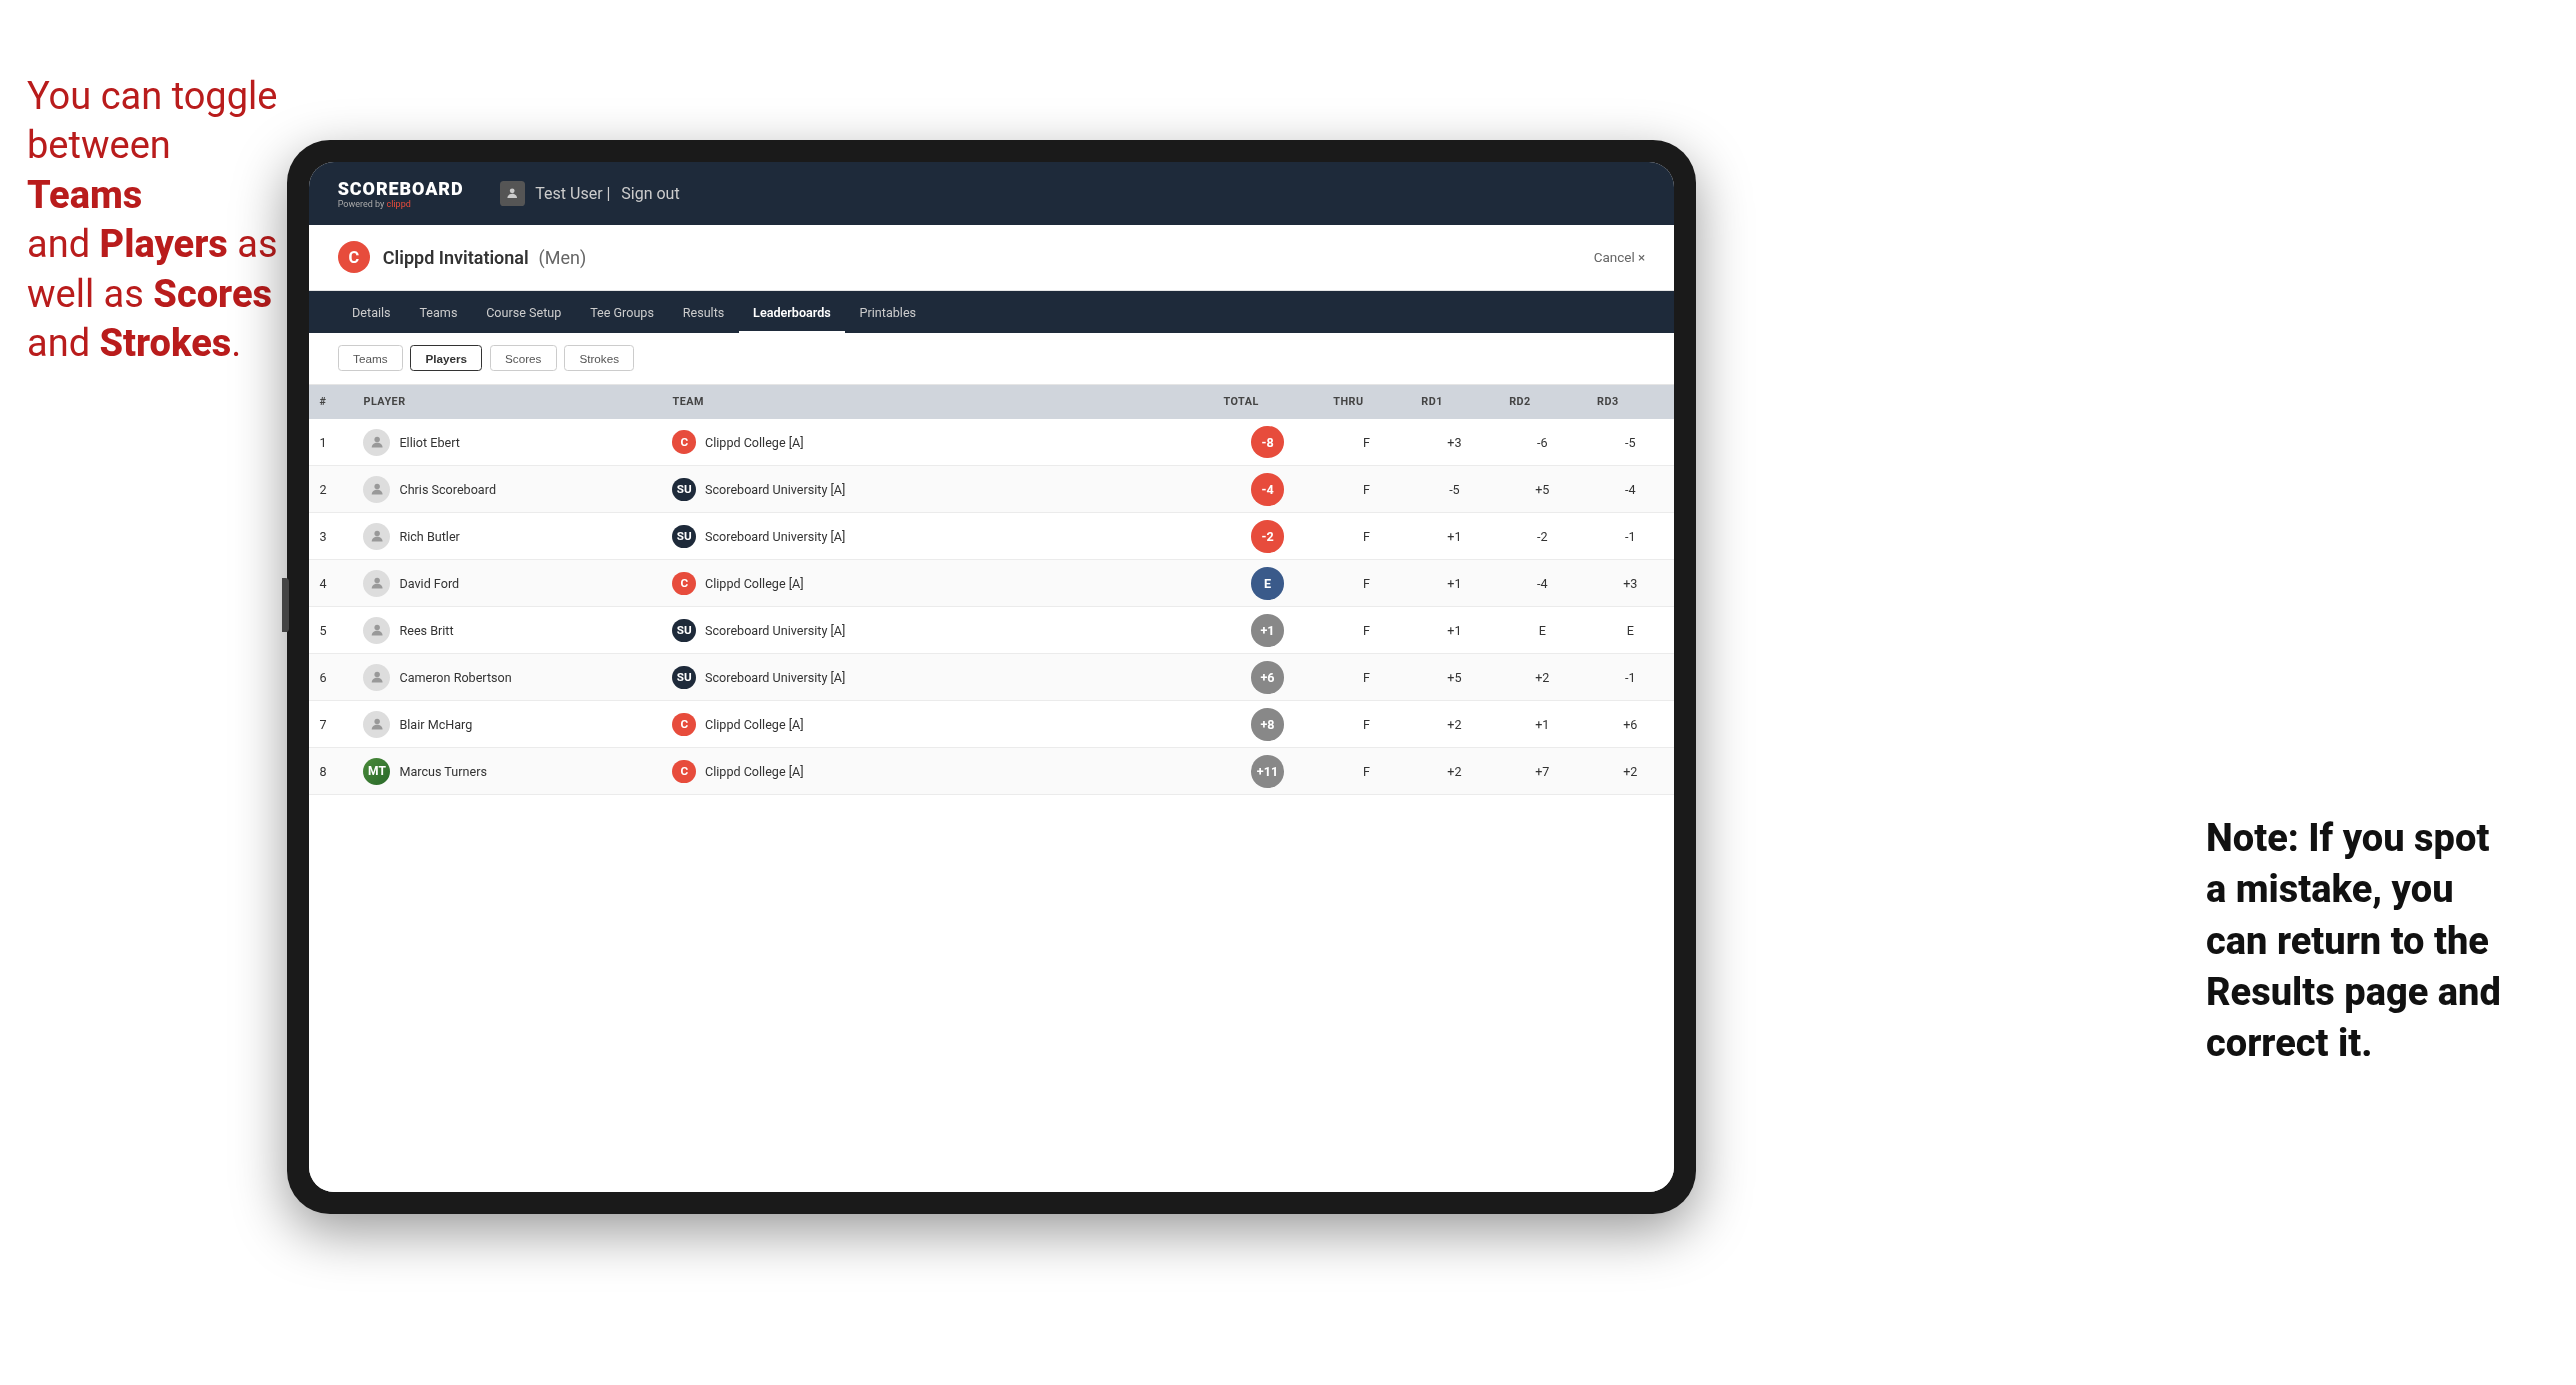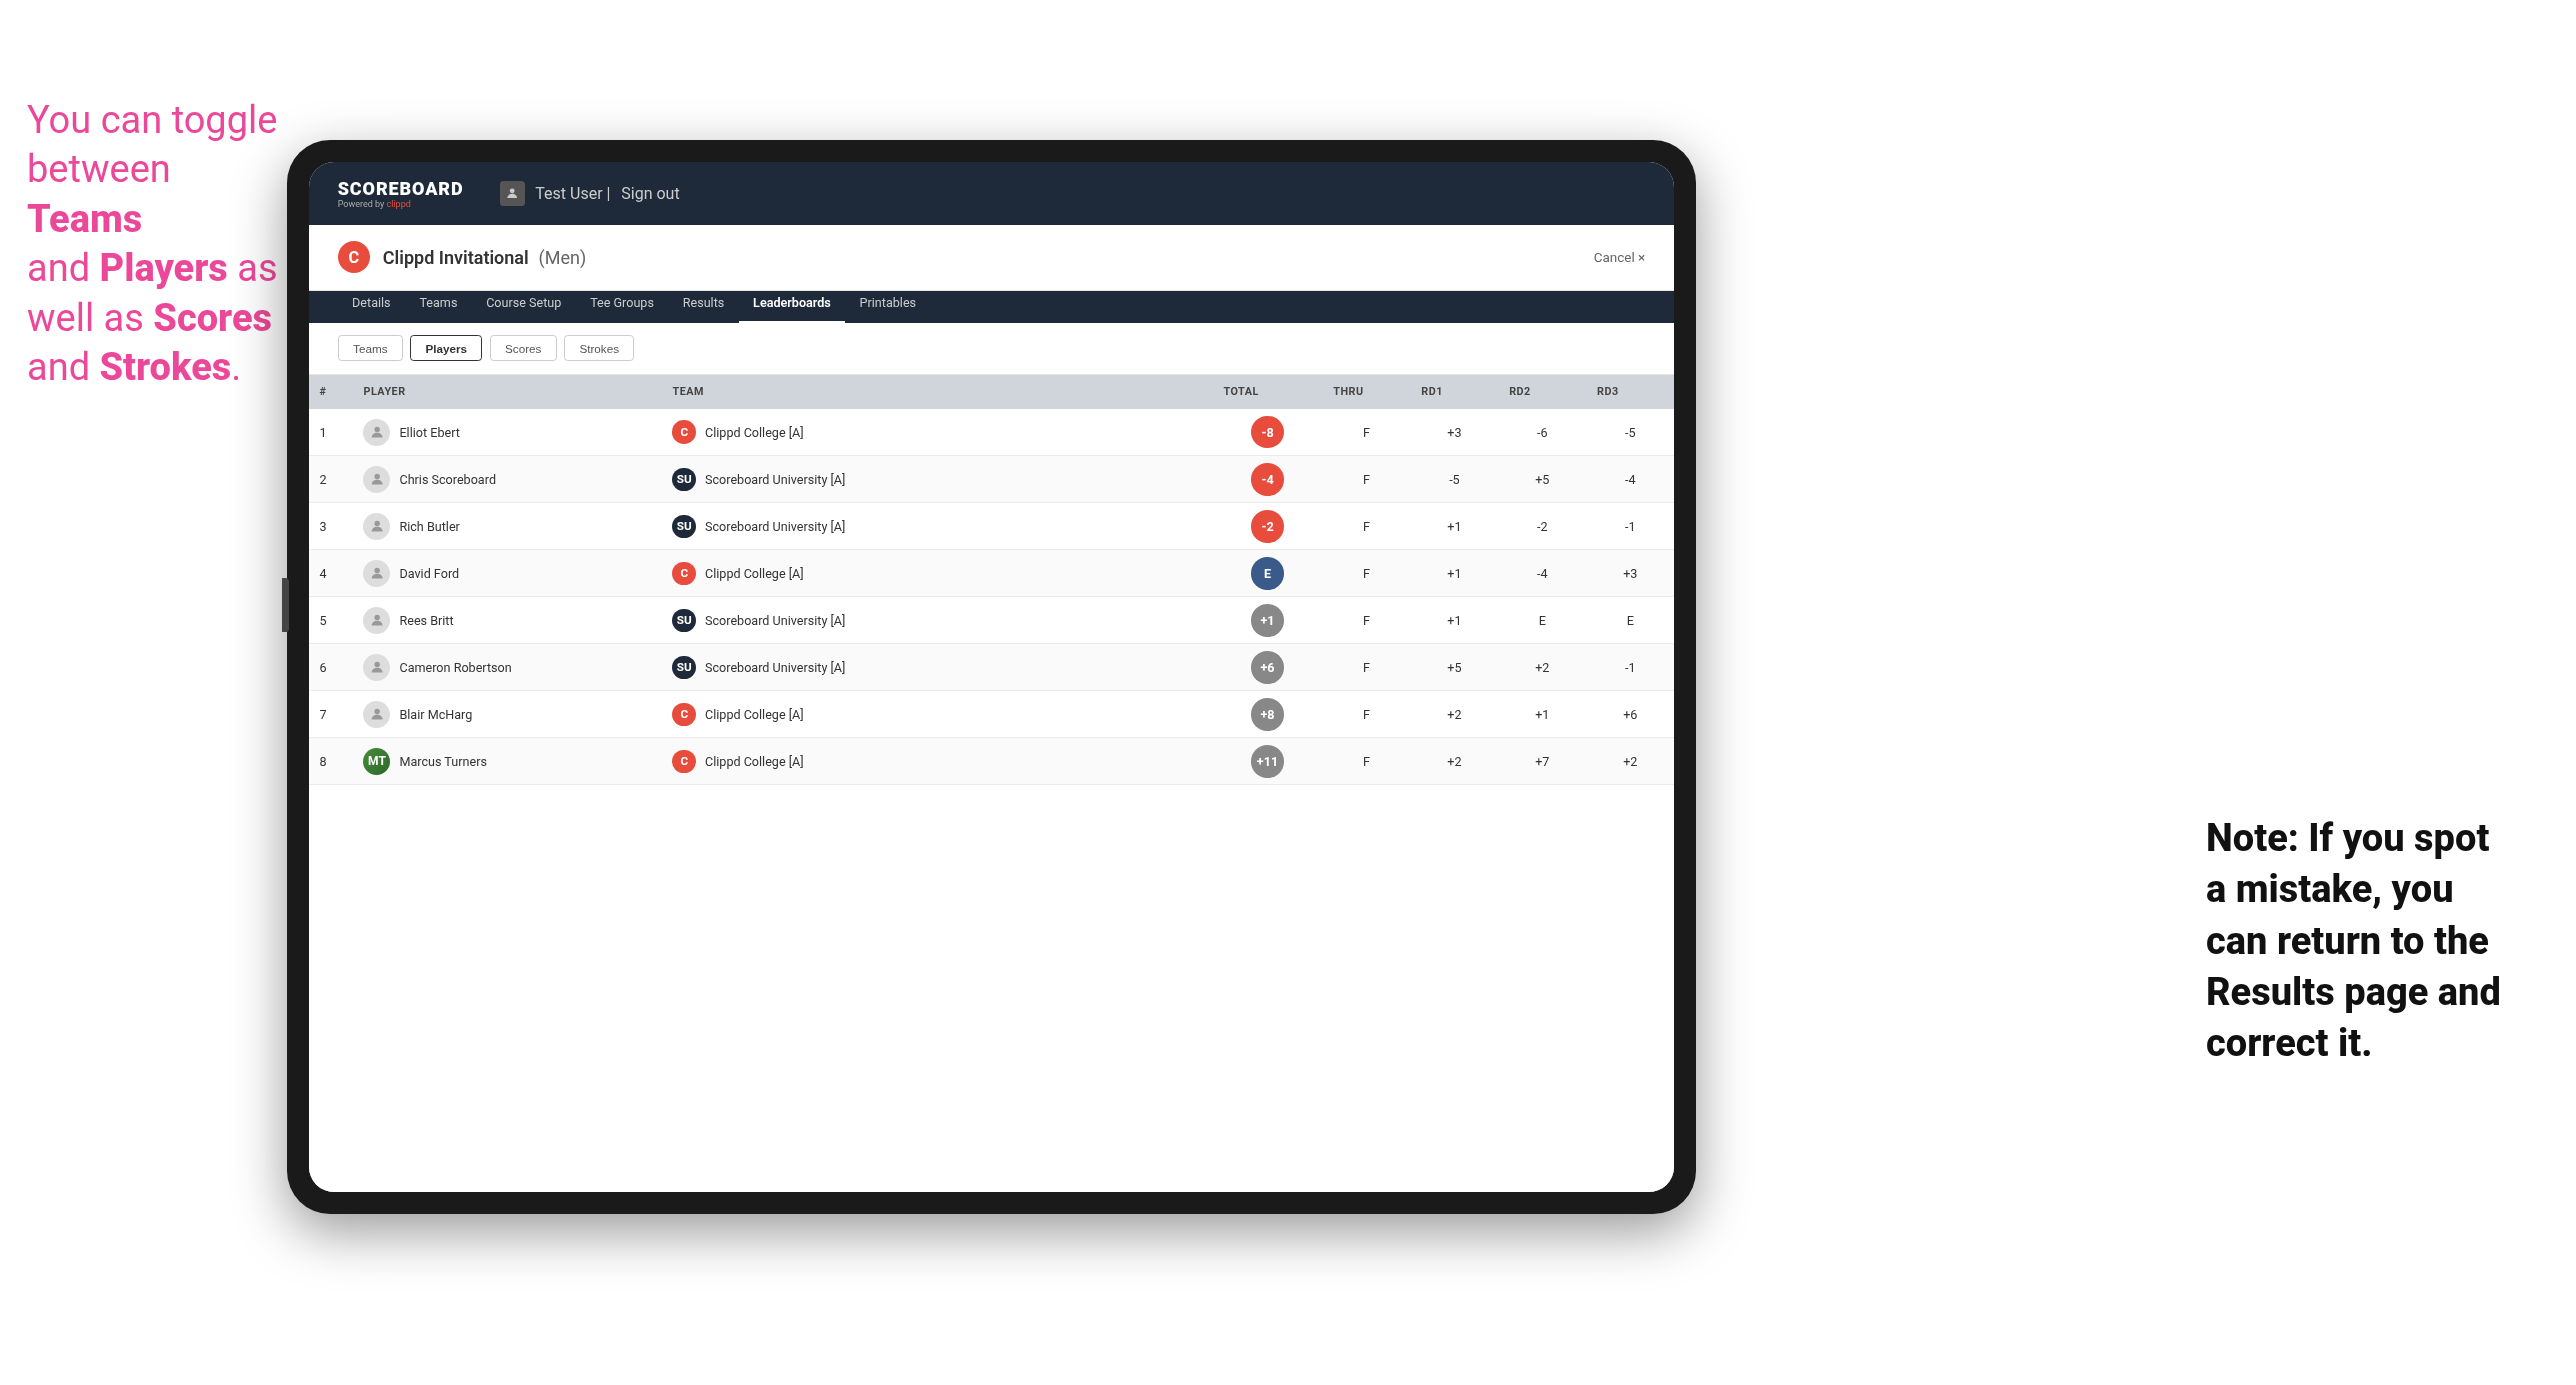--- a/index.html
+++ b/index.html
@@ -13,22 +13,21 @@
     }
 
     
     .annotation-left {
       position: absolute;
       left: 27px;
       top: 72px;
       width: 253px;
       font-size: 38px;
       line-height: 1.3;
-      color: #ec4899;
-      margin-top: 24px;
+      color: #b91c1c;
     }
     .annotation-left strong { font-weight: 800; }
 
     
     .annotation-right {
       position: absolute;
       right: 27px;
       top: 813px;
       width: 343px;
       font-size: 38px;
@@ -174,21 +173,21 @@
       color: #666;
       font-size: 13.5px;
       cursor: pointer;
     }
 
     
     .sub-nav {
       background: #1e2a3a;
       display: flex;
       padding: 0 29px;
-      height: 32px;
+      height: 42px;
       align-items: flex-end;
     }
     .sub-tab {
       color: #ccc;
       font-size: 12.6px;
       padding: 0 14.4px 10.8px;
       cursor: pointer;
       border-bottom: 2.7px solid transparent;
     }
     .sub-tab.active {

